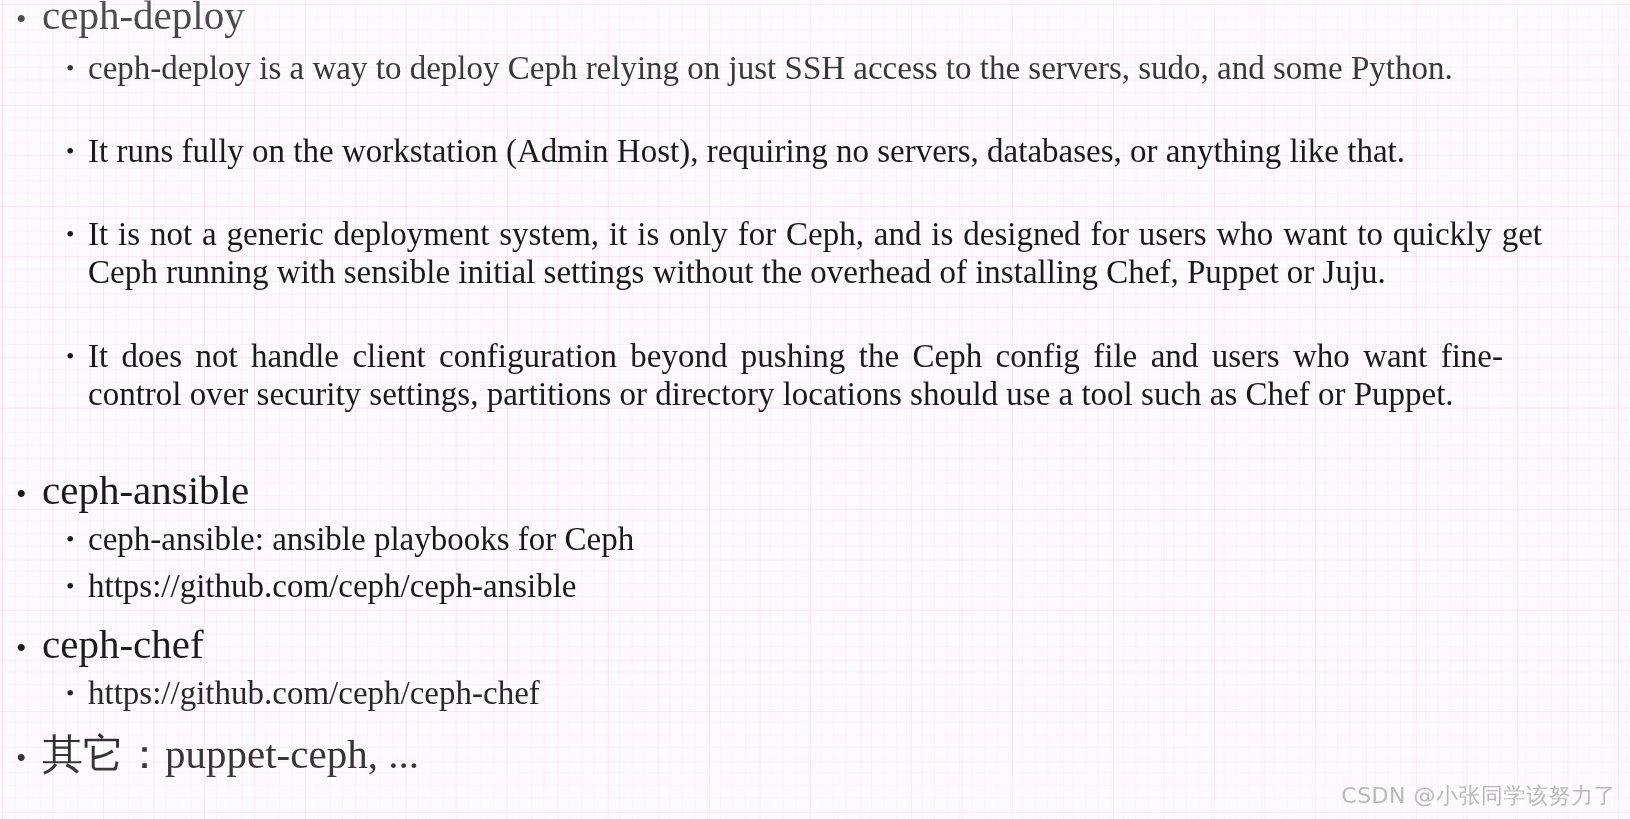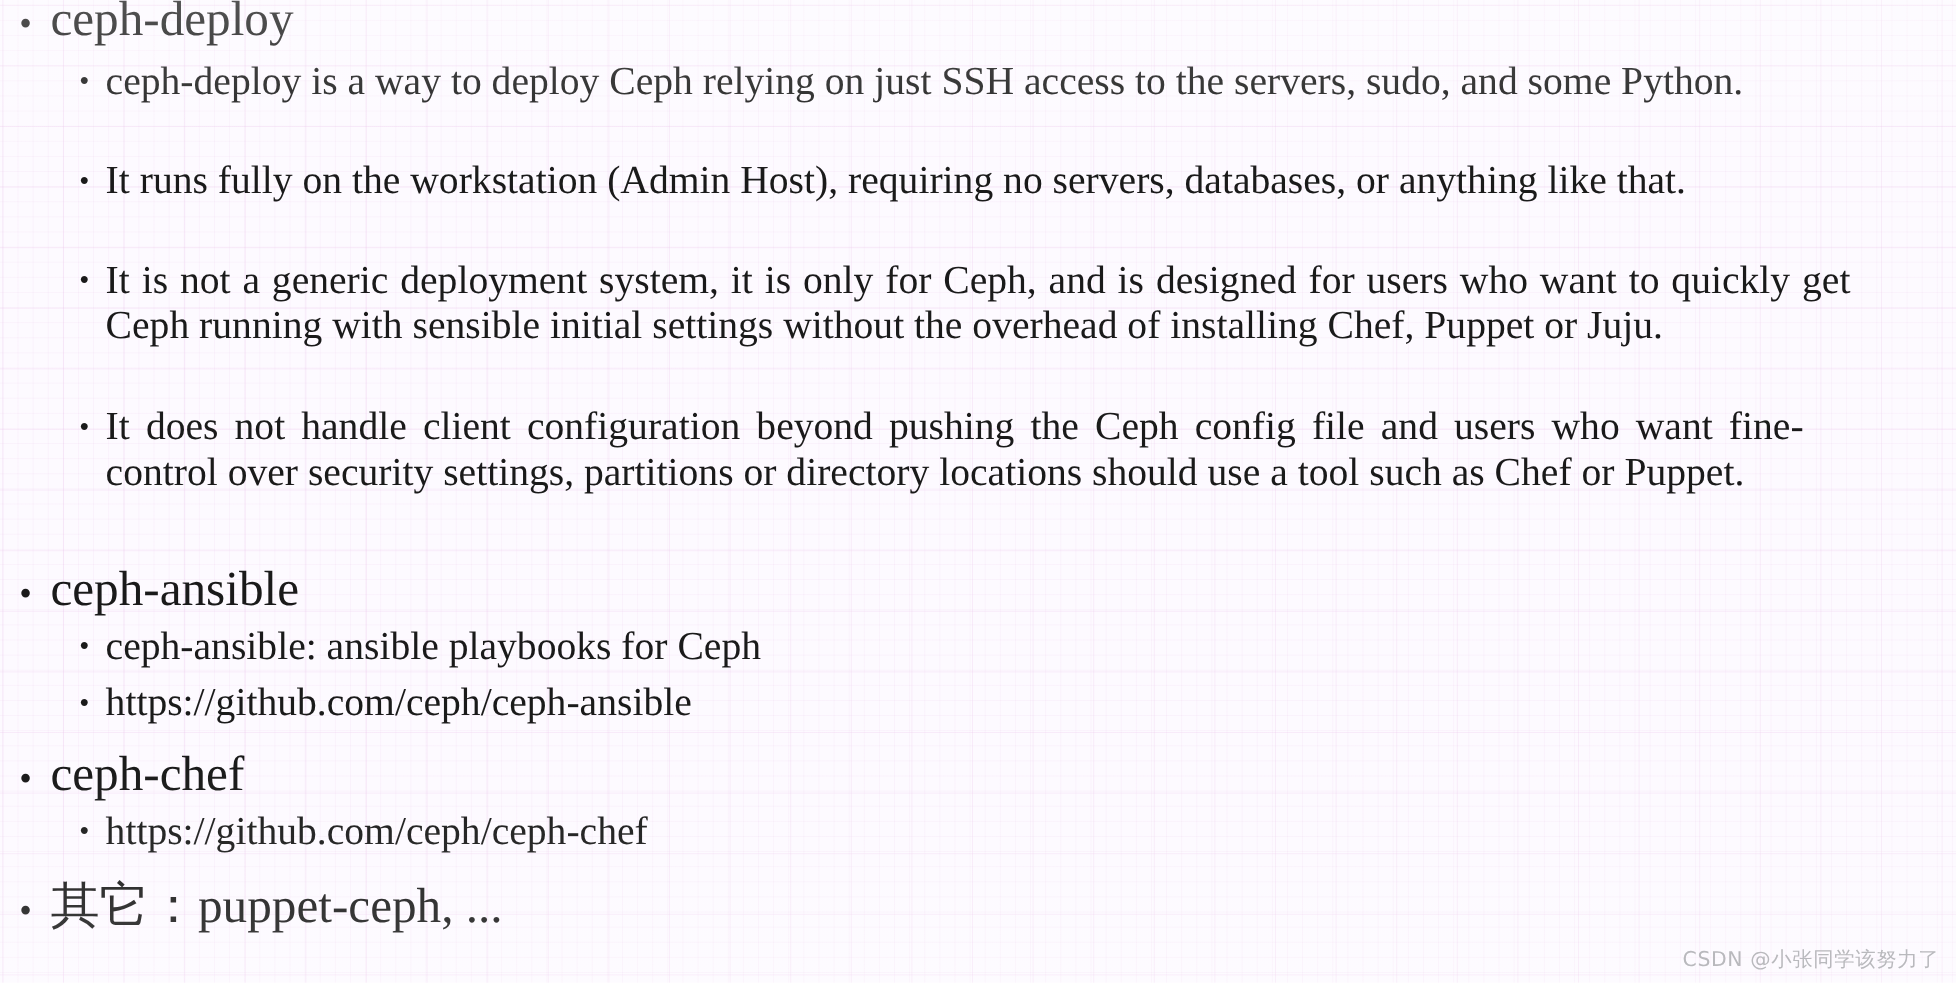--- a/index.html
+++ b/index.html
@@ -100,21 +100,21 @@
   .w-b .txt { width: 1332px; flex: 0 0 auto; }
   .w-c .txt { width: 1454px; flex: 0 0 auto; }
   .w-d .txt { width: 1415px; flex: 0 0 auto; }
 
   
   #watermark {
     position: absolute;
     right: 14px;
     bottom: 8px;
     font-family: "DejaVu Sans", "Liberation Sans", sans-serif;
-    font-size: 17px;
+    font-size: 22px;
     letter-spacing: 0.5px;
     color: #b9b9bd;
     white-space: nowrap;
     user-select: none;
   }
 </style>
 </head>
 <body>
 
 <div id="slide">

